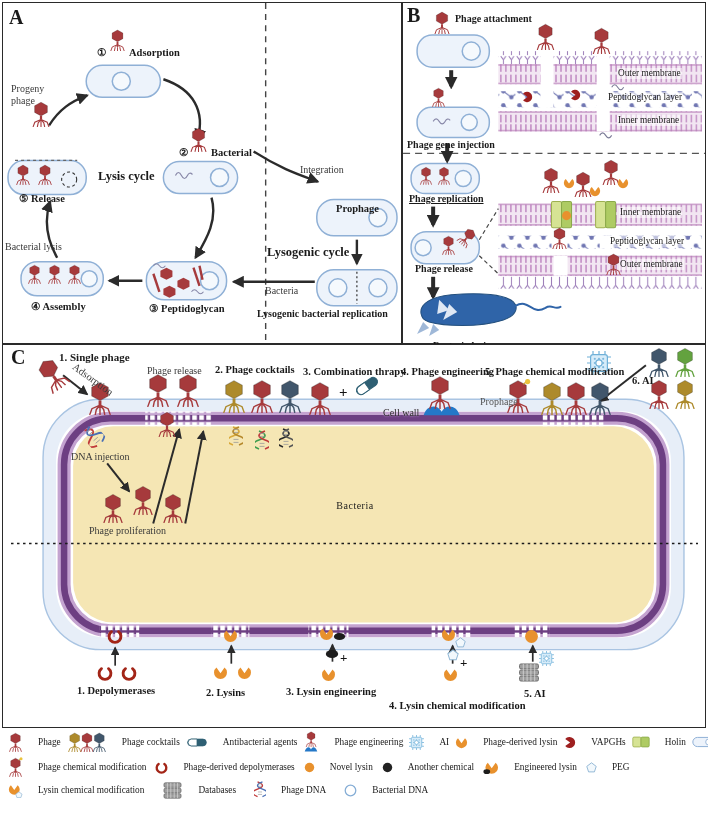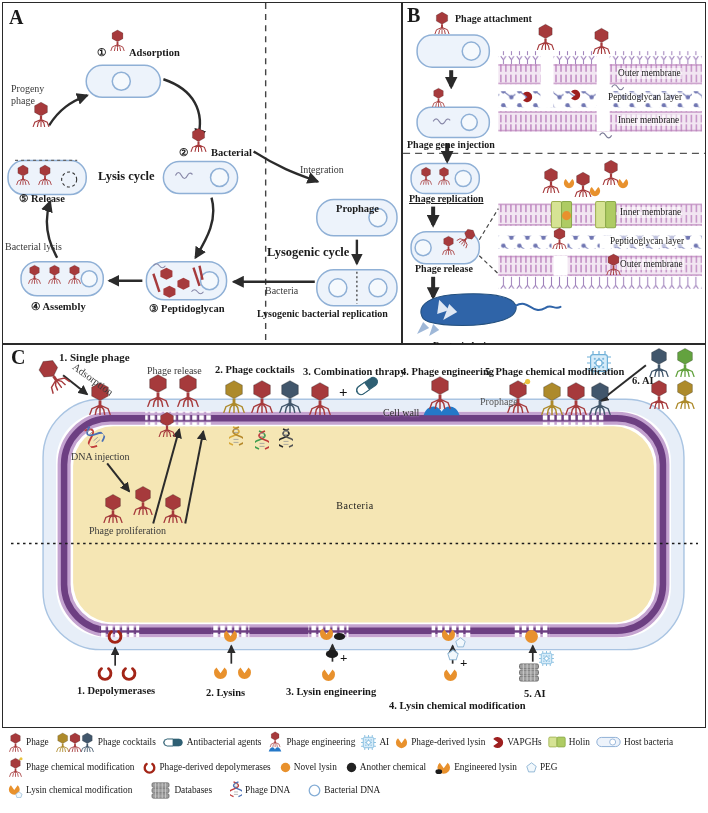--- a/index.html
+++ b/index.html
@@ -15,21 +15,21 @@
   .note{color:#3a3a3a;}
   .grey{color:#555;}
   .wrap{white-space:normal;}
   .ico{position:absolute;}
   .ico svg{display:block;width:100%;height:100%;}
   .plus{position:absolute;font-weight:bold;font-size:15px;line-height:1;color:#111;}
   .memlbl{background:rgba(255,255,255,.55);padding:0 1px;}
   .legend{position:absolute;left:8px;top:731px;width:694px;}
   .lrow{display:flex;align-items:center;margin-bottom:4px;}
   .lrow1{gap:6px;} .lrow2{gap:9px;} .lrow3{gap:18px;}
-  .li{display:flex;align-items:center;gap:3px;}
+  .li{display:flex;align-items:center;gap:15px;}
   .li .ic{display:inline-block;flex:0 0 auto;}
   .li .ic svg{display:block;width:100%;height:100%;}
   .li .lt{font-size:9.3px;white-space:nowrap;}
   .bacteria-label{letter-spacing:.5px;}
 </style>
 </head>
 <body>
 
 <div class="canvas">
 

